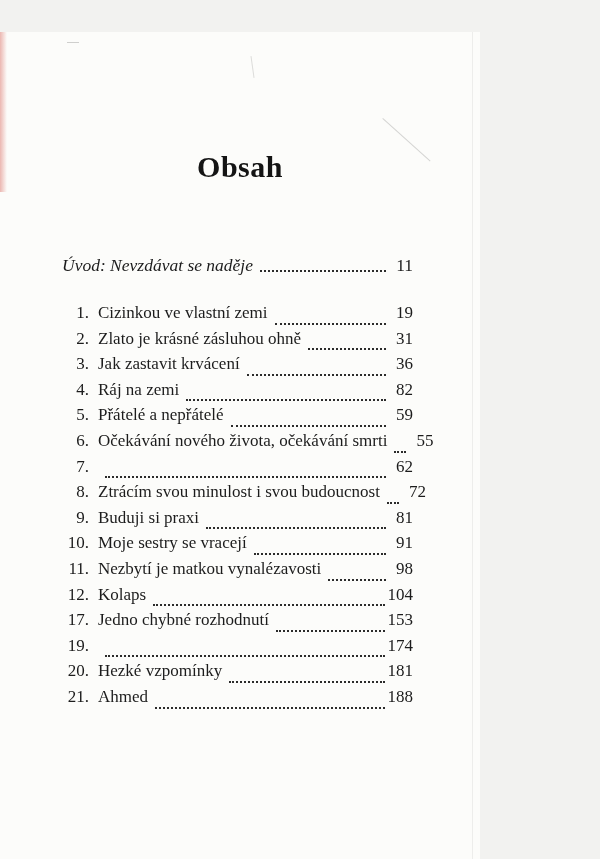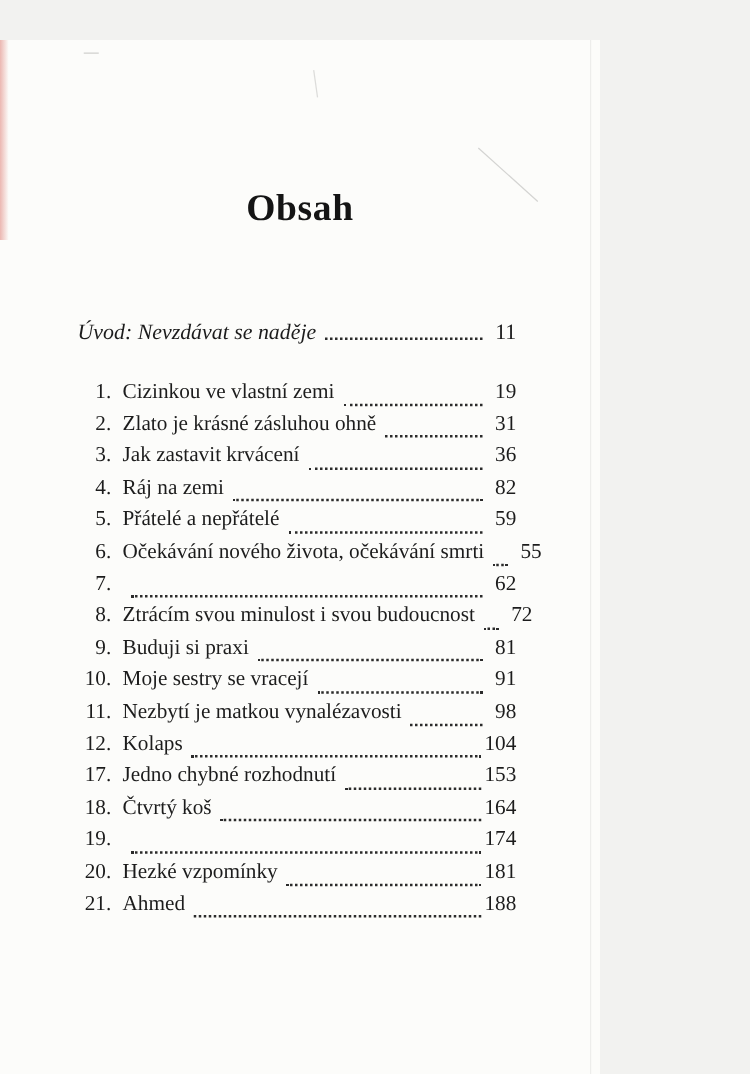--- a/index.html
+++ b/index.html
@@ -212,26 +212,20 @@
 
 
 
   <li class="toc-row">
     <span class="num">17.</span>
     <span class="entry-title">Jedno chybné rozhodnutí</span>
     <span class="leader"></span>
     <span class="pagenum">153</span>
   </li>
 
-  <li class="toc-row">
-    <span class="num">18.</span>
-    <span class="entry-title">Čtvrtý koš</span>
-    <span class="leader"></span>
-    <span class="pagenum">164</span>
-  </li>
 
   <li class="toc-row">
     <span class="num">19.</span>
     <span class="leader"></span>
     <span class="pagenum">174</span>
   </li>
 
   <li class="toc-row">
     <span class="num">20.</span>
     <span class="entry-title">Hezké vzpomínky</span>

